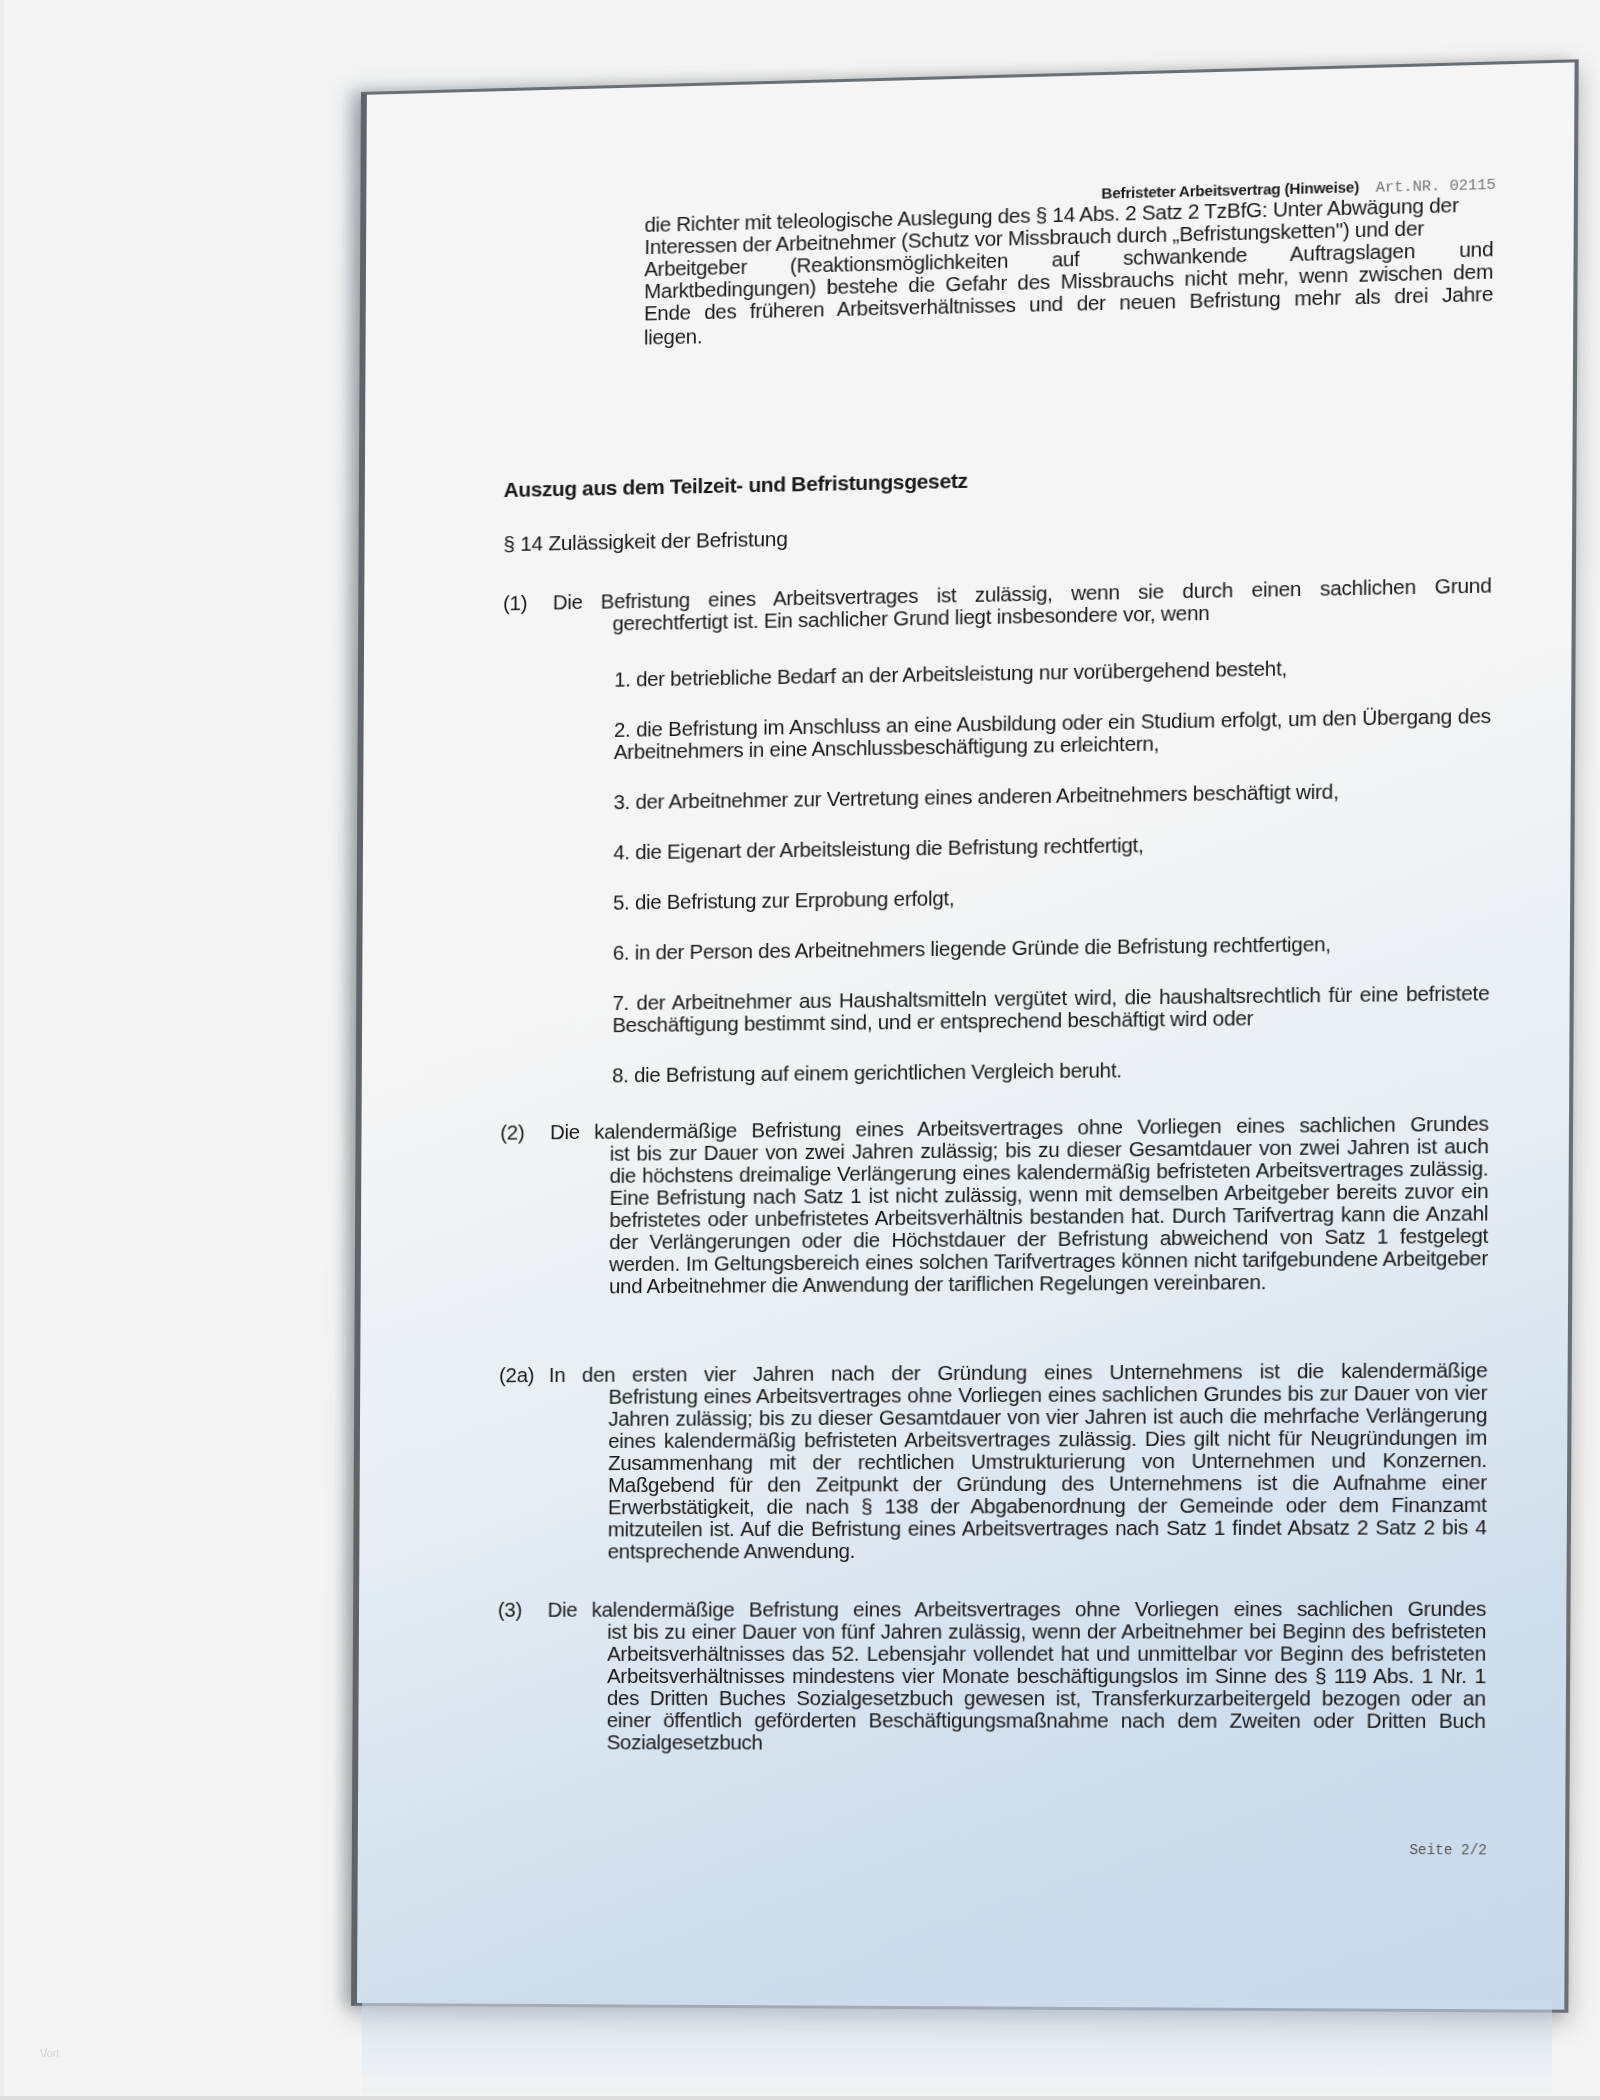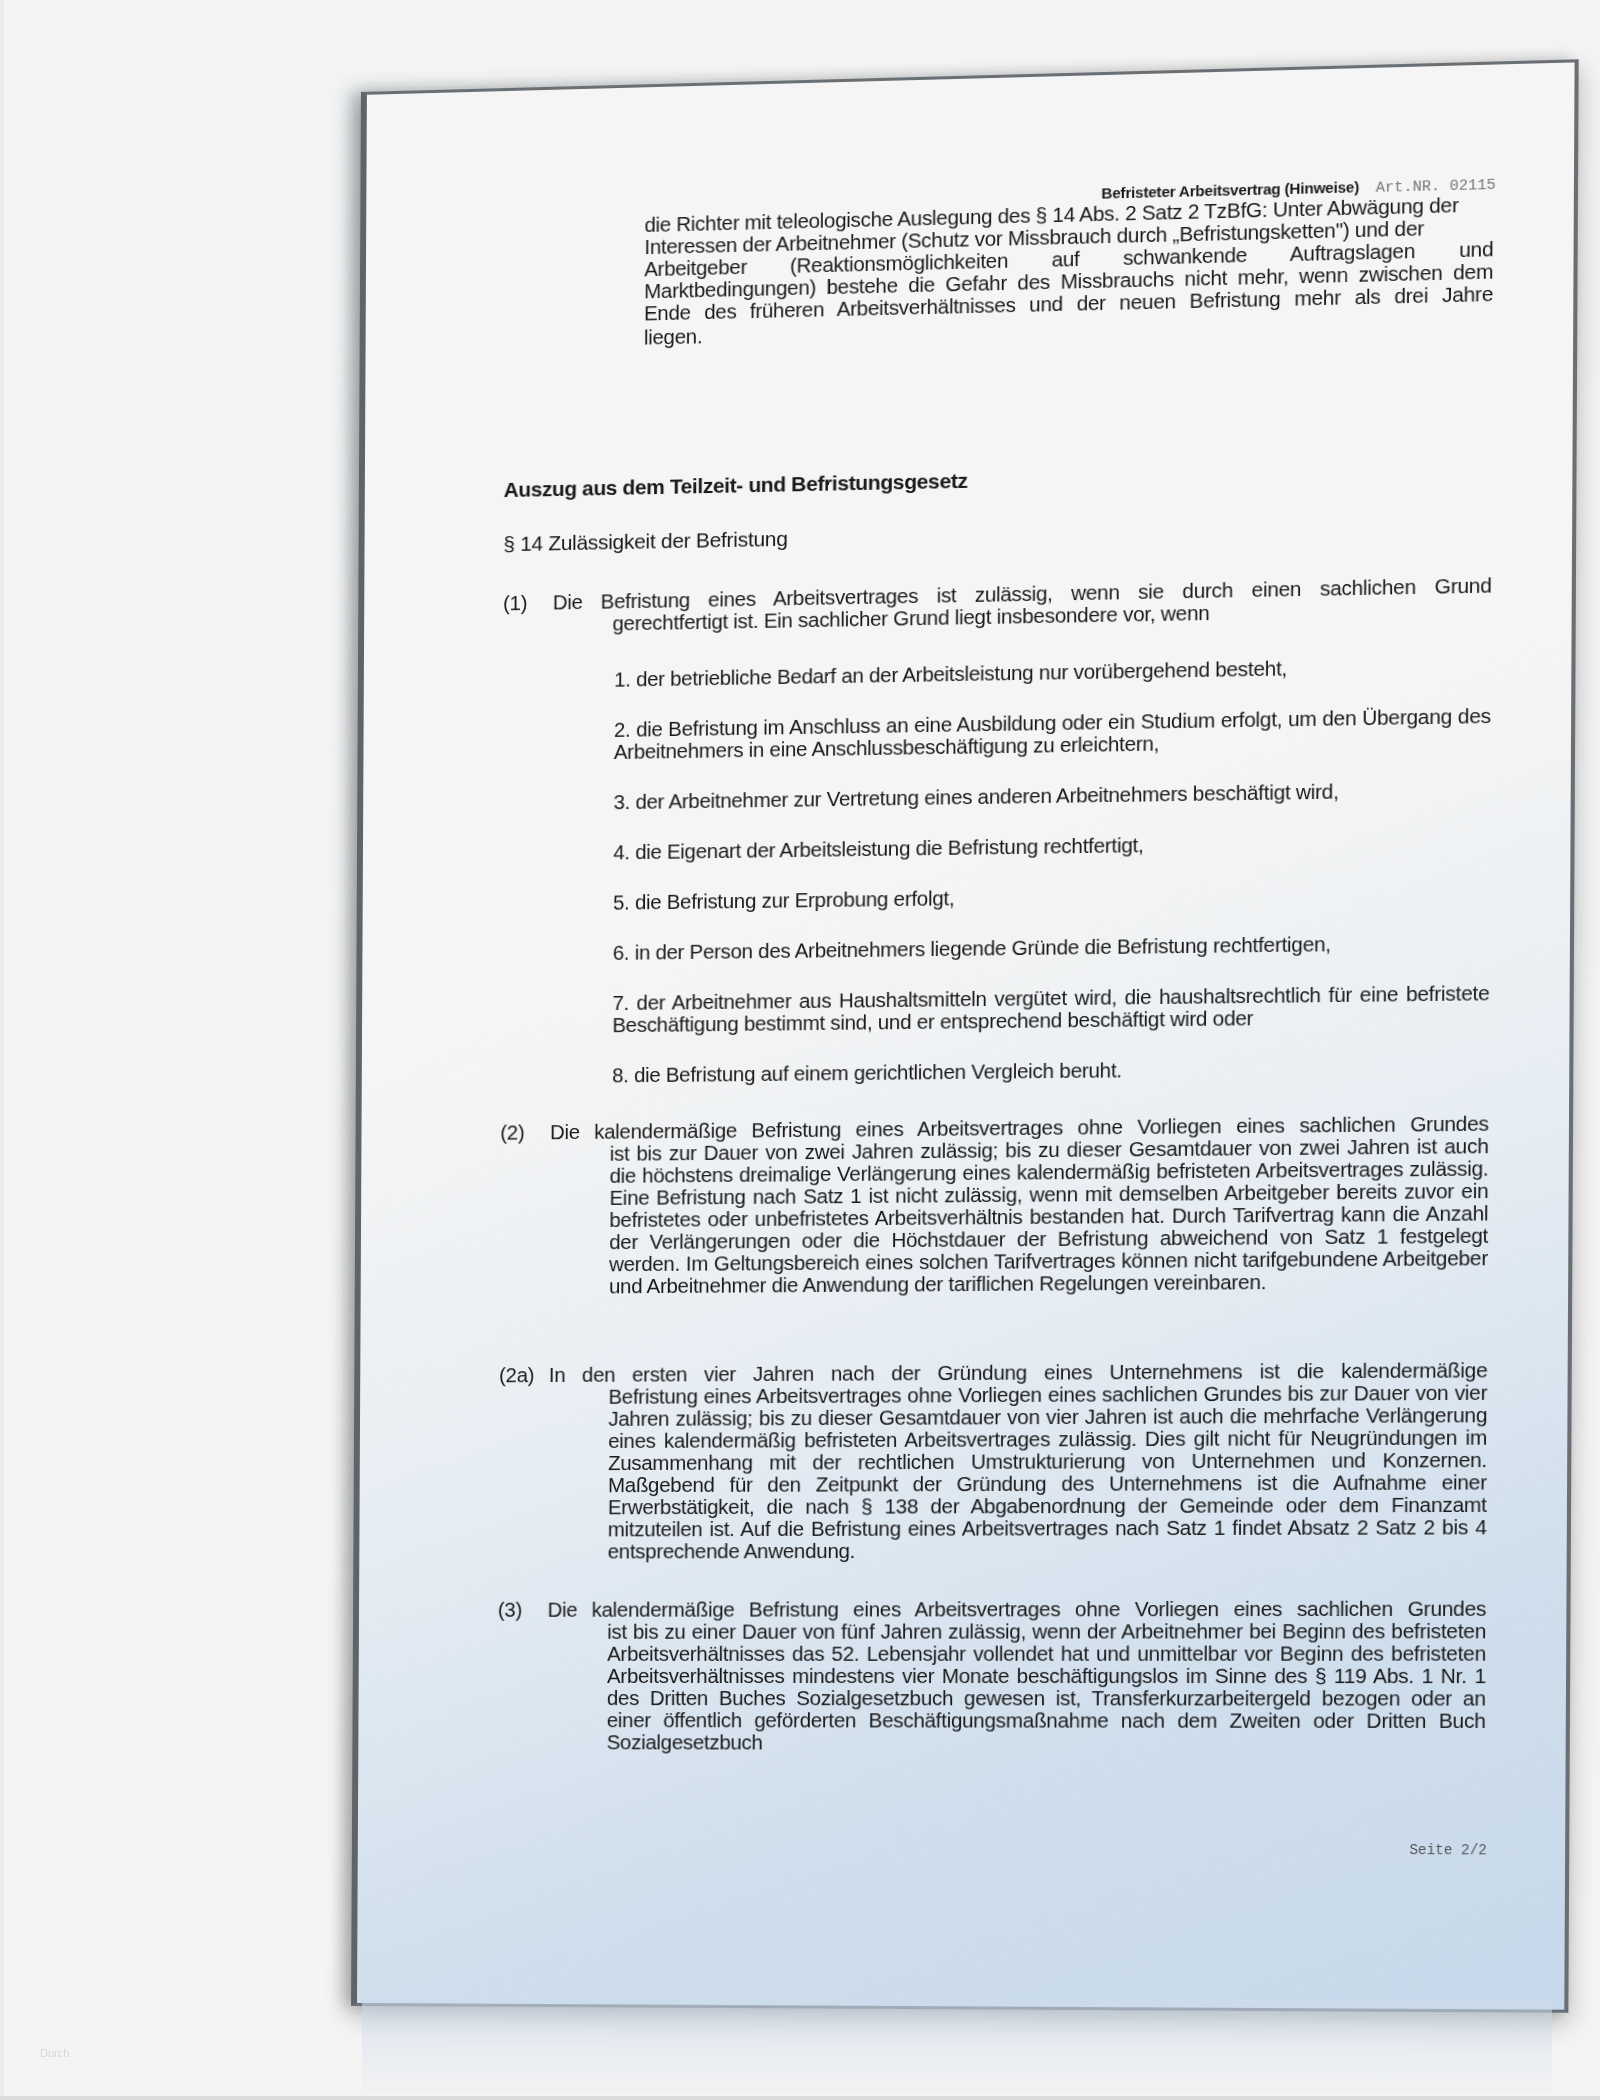--- a/index.html
+++ b/index.html
@@ -76,21 +76,21 @@
 
   .footer {
     position: absolute; right: 76px; bottom: 148px;
     font-family: "Liberation Mono", monospace; font-size: 14px; color: #555;
   }
 </style>
 </head>
 <body>
 
 <div class="left-strip"></div>
-<div class="watermark">Durch</div>
+<div class="watermark">Vorl</div>
 
 <div class="scene">
   <div class="page-shadow"></div>
   <div class="page">
 
     <div class="header">
       <span class="title">Befristeter Arbeitsvertrag (Hinweise)</span>
       <span class="art">Art.NR. 02115</span>
     </div>
 

